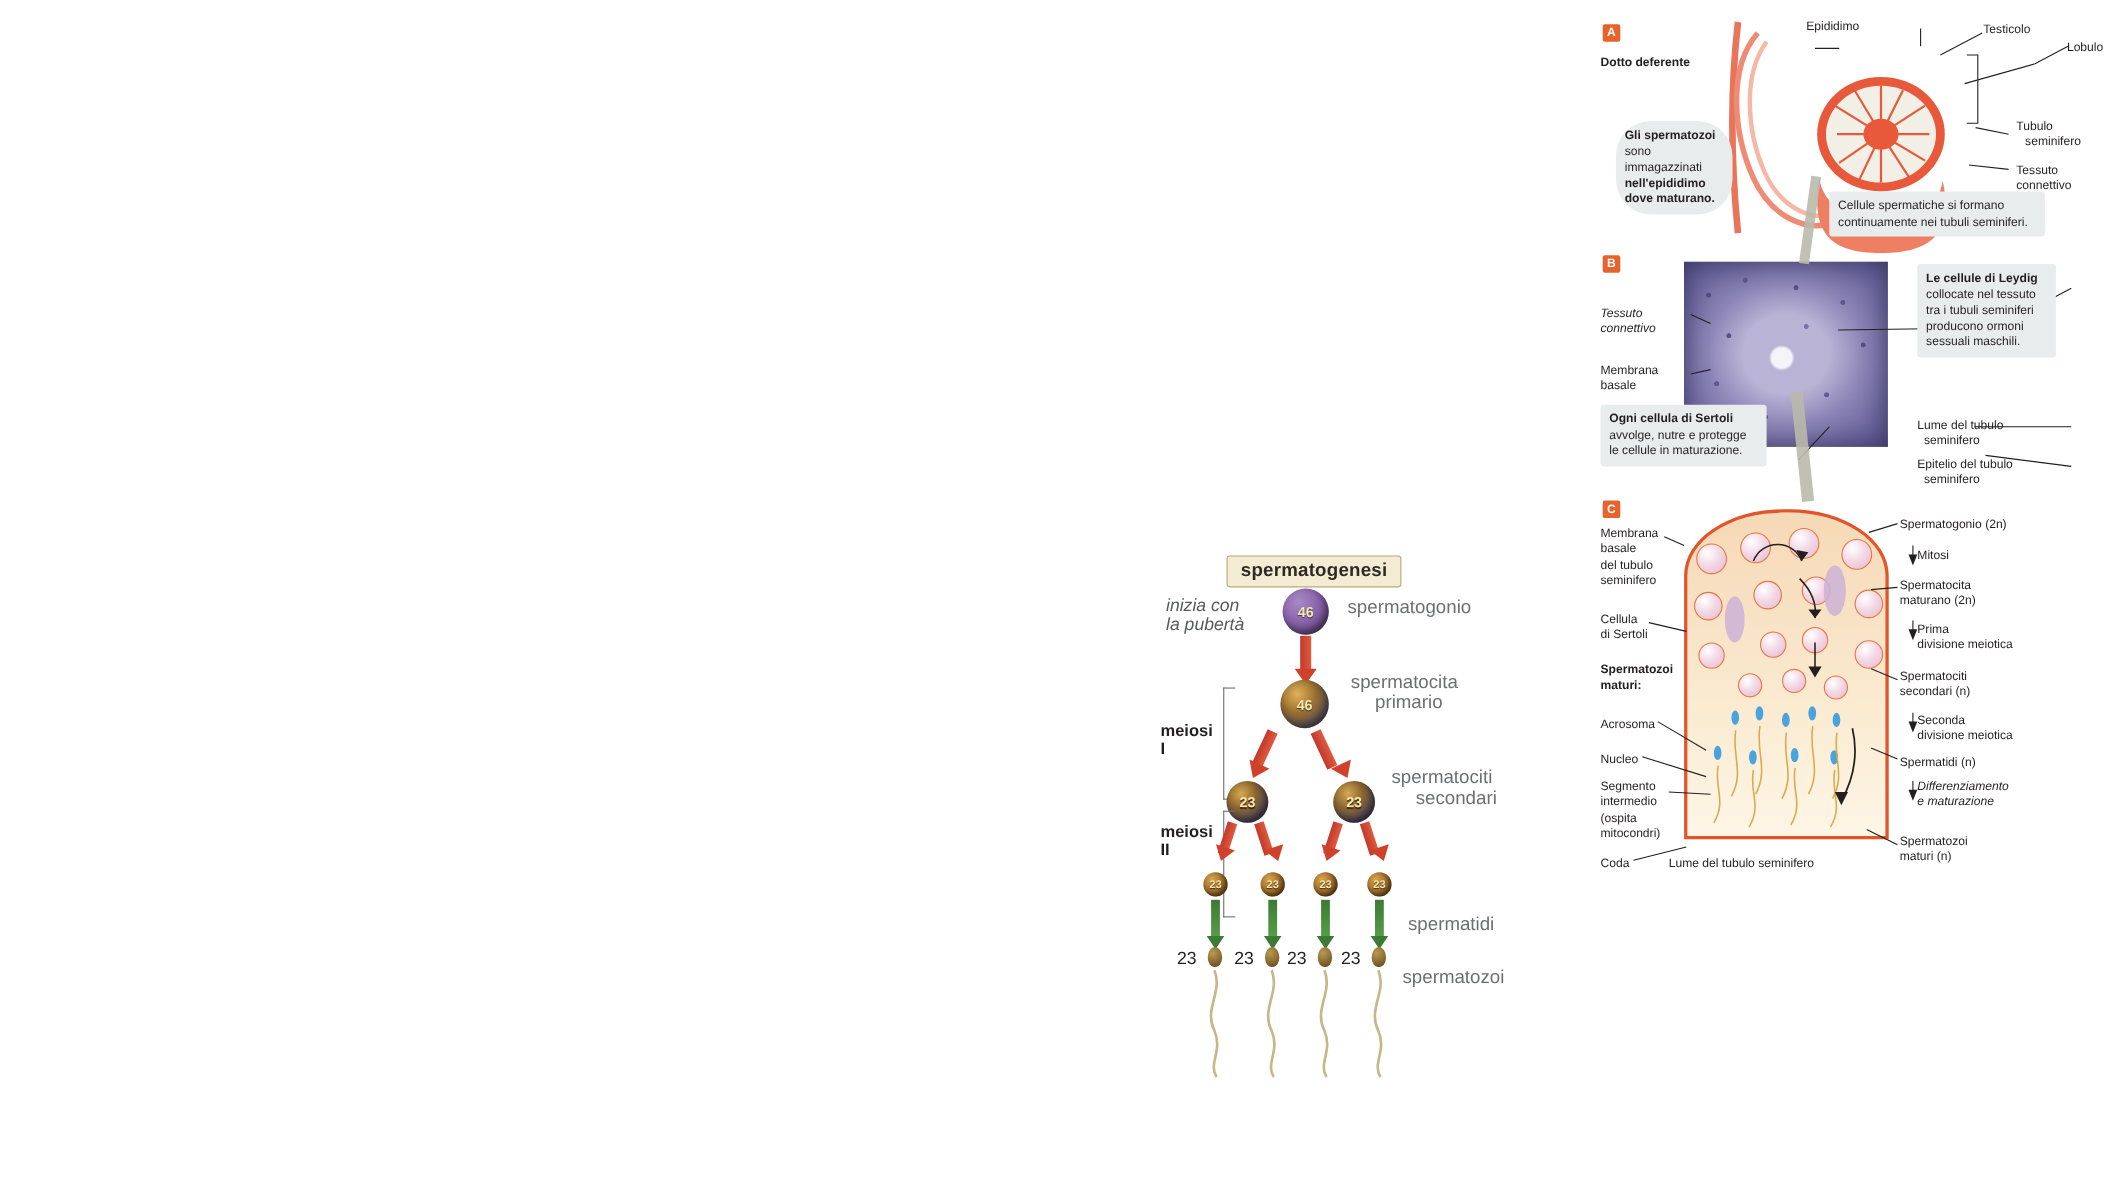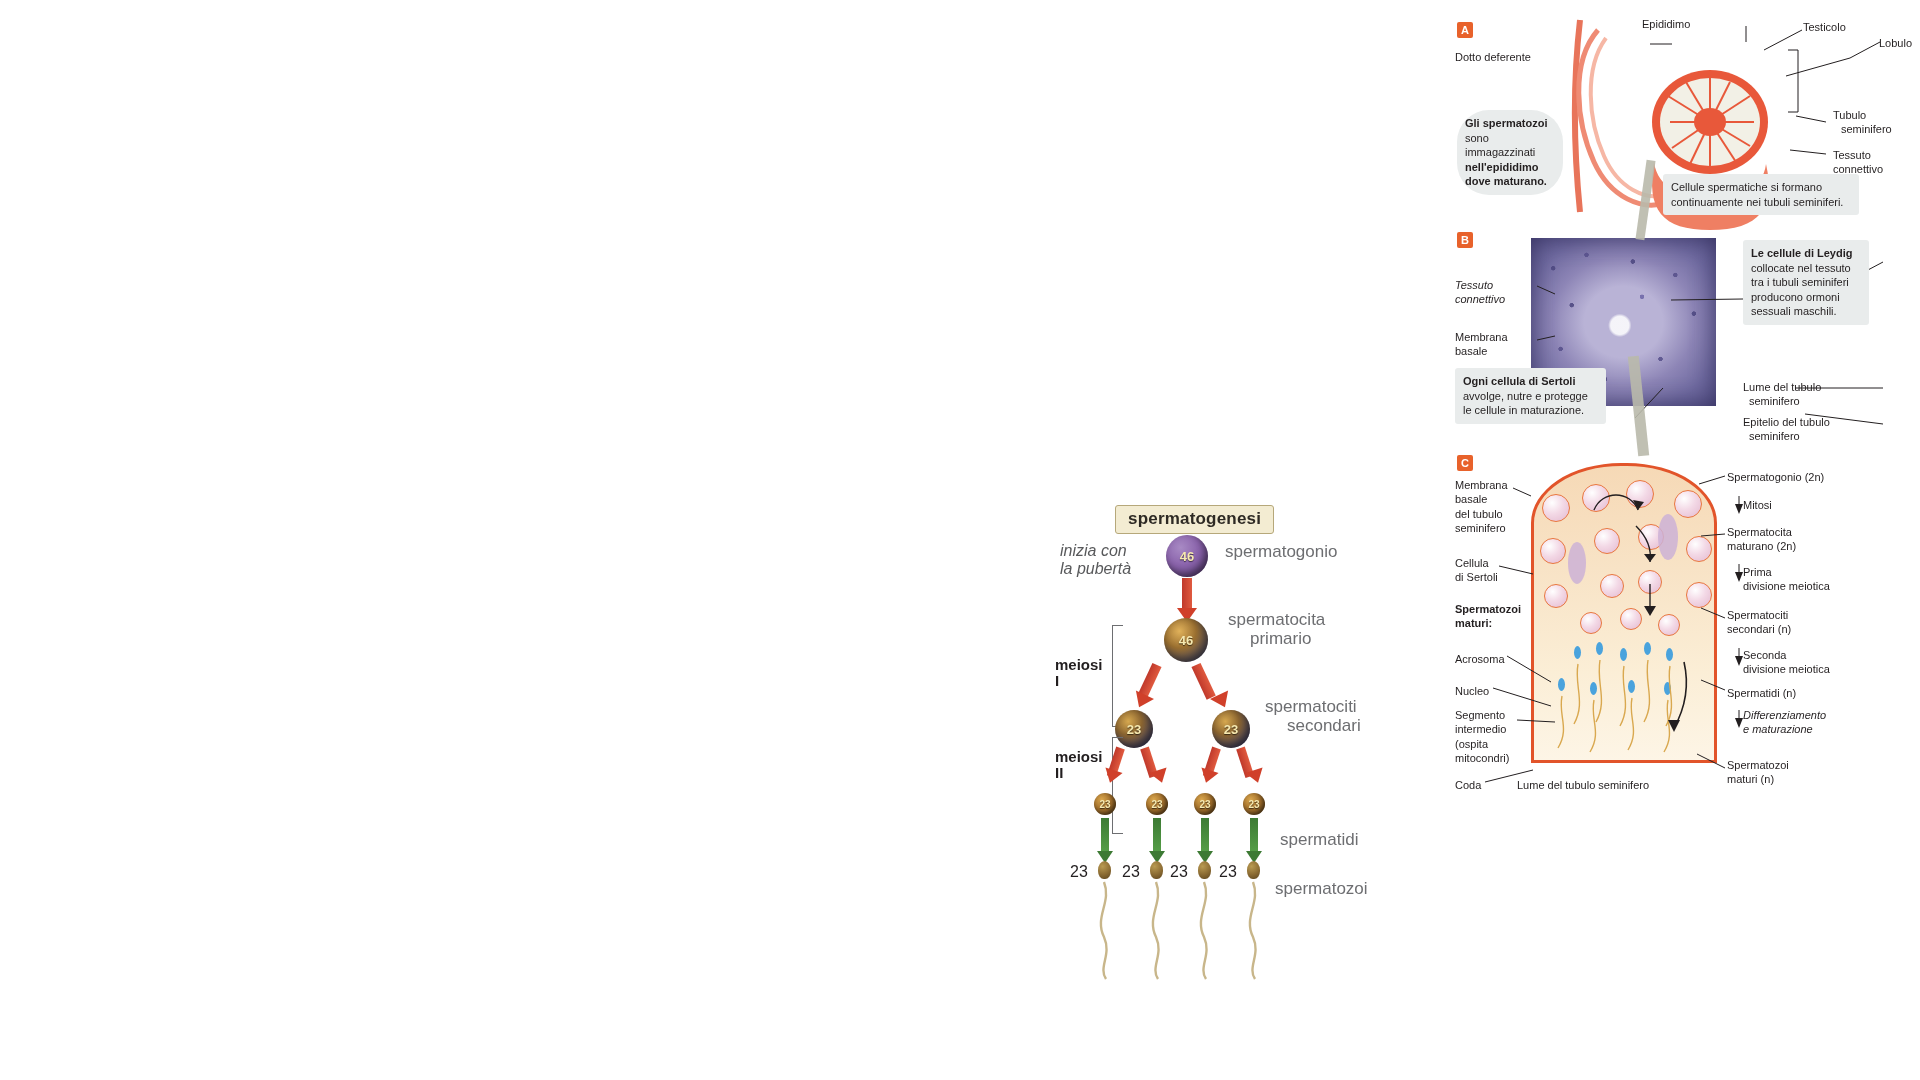--- a/index.html
+++ b/index.html
@@ -363,31 +363,31 @@
       <path d="M196,14 L196,30"></path>
       <path d="M252,18 L214,38"></path>
       <path d="M330,30 L300,46 L236,64"></path>
       <path d="M276,110 L246,104"></path>
       <path d="M276,142 L240,138"></path>
     </g>
 
     <path d="M238,38 L248,38 L248,100 L238,100" stroke="#231f20" stroke-width="1" fill="none"></path>
   </svg>
 
-  <div class="lbl" style="left:0px; top:50px;">Dotto deferente</div>
+  <div class="lbl" style="left:0px; top:50px;font-weight:bold;">Dotto deferente</div>
   <div class="lbl" style="left:187px; top:17px;">Epididimo</div>
   <div class="lbl" style="left:348px; top:20px;">Testicolo</div>
   <div class="lbl" style="left:424px; top:36px;">Lobulo</div>
   <div class="lbl" style="left:378px; top:108px;">
     <div>Tubulo</div>
     <div style="margin-left:8px">seminifero</div>
   </div>
   <div class="lbl" style="left:378px; top:148px;">Tessuto connettivo</div>
 
-  <div class="callout" style="left:2px; top:110px; width:90px;border-radius:32px;">
+  <div class="callout" style="left:14px; top:110px; width:90px;border-radius:32px;">
     <b>Gli spermatozoi</b><span> sono immagazzinati </span><b>nell'epididimo dove maturano.</b>
   </div>
 
   <div class="callout" style="left:208px; top:174px; width:180px;">Cellule spermatiche si formano continuamente nei tubuli seminiferi.</div>
 
   <div class="panel-badge" style="left:2px; top:232px;">B</div>
 
   <div id="microB"></div>
 
   <svg width="420" height="210" style="position:absolute; left:30px; top:238px;">

